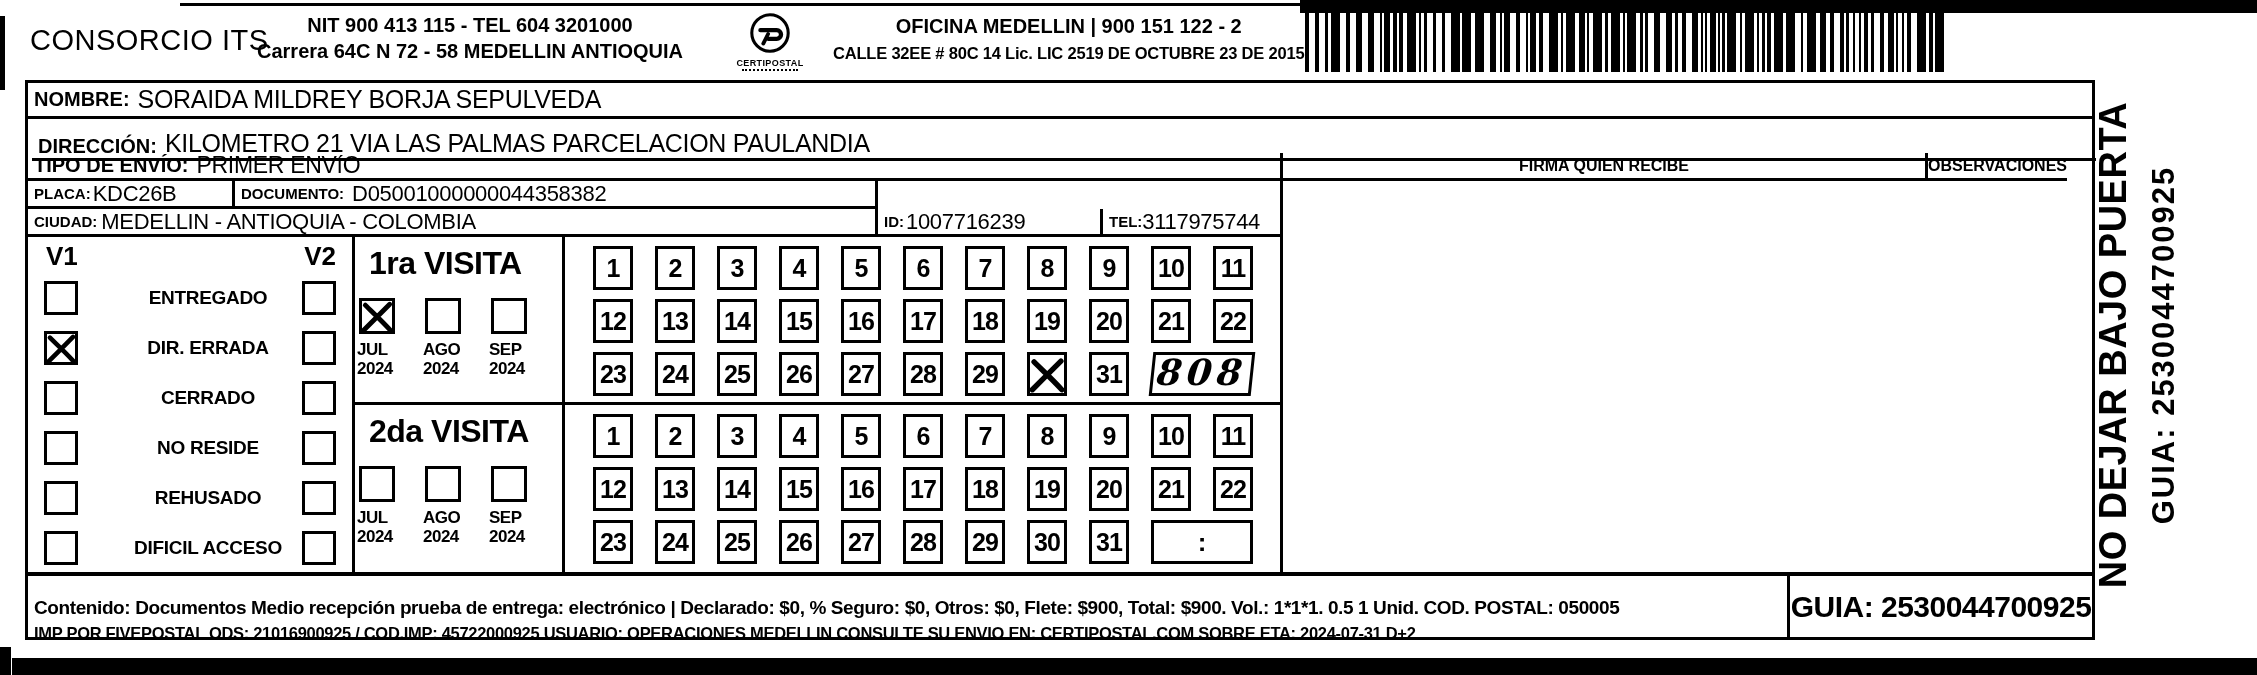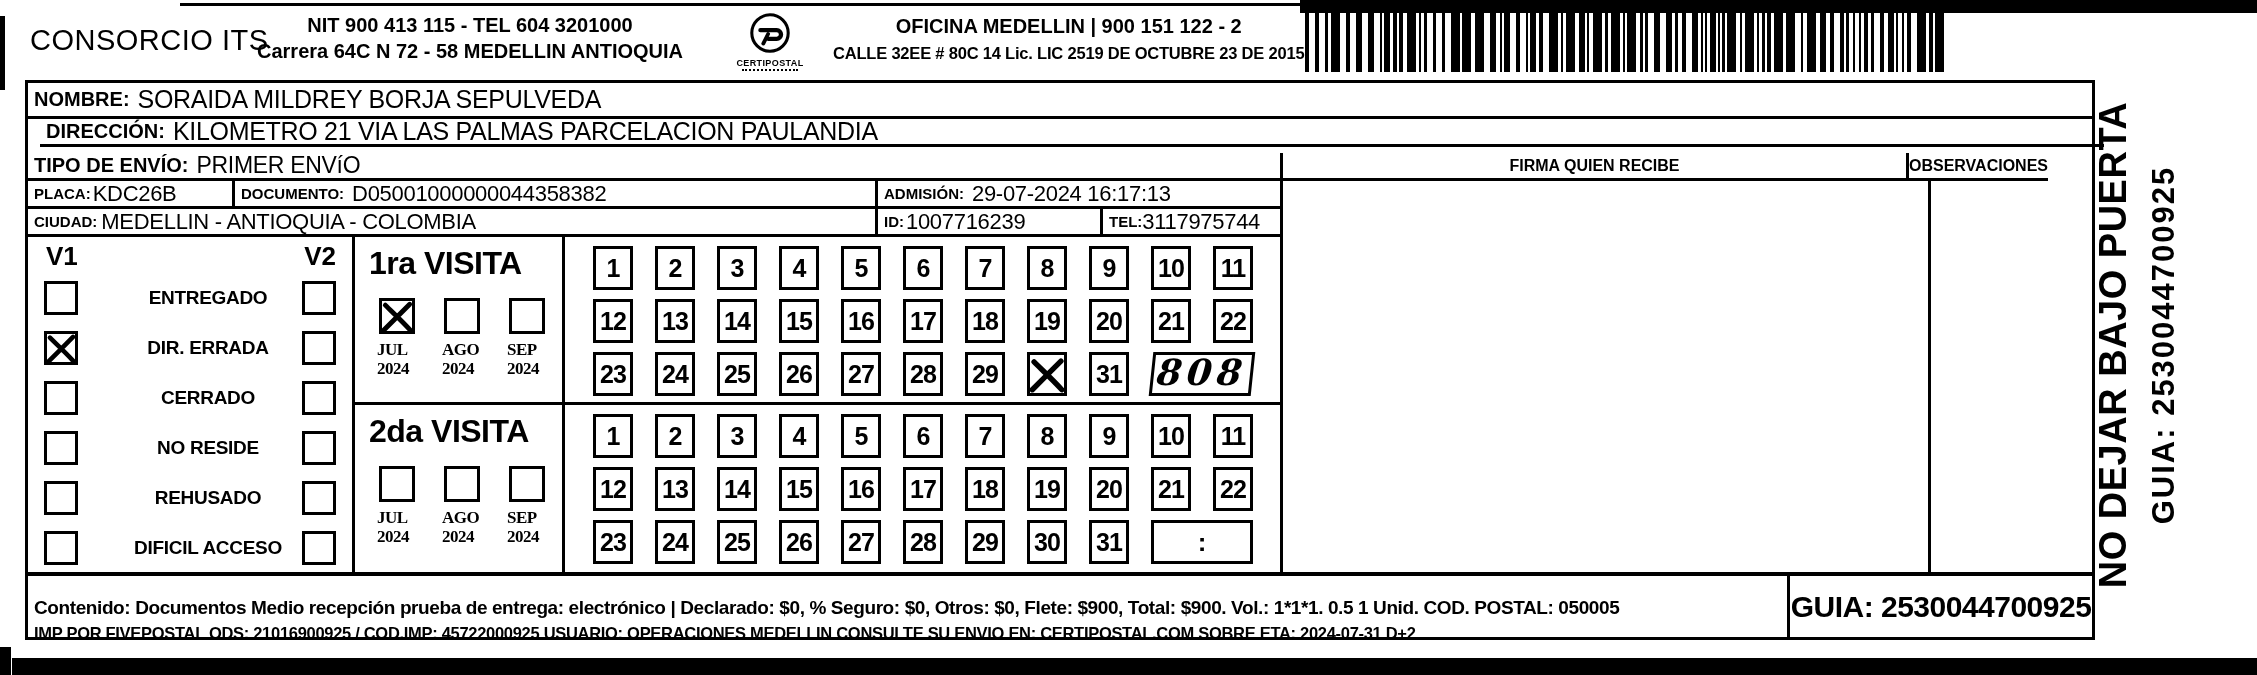--- a/index.html
+++ b/index.html
@@ -29,32 +29,32 @@
   .cell { position:absolute; display:flex; align-items:center; overflow:hidden; }
   .lbl { font-weight:700; font-size:15px; margin:0 8px 0 6px; white-space:nowrap; }
   .lbl.big { font-size:20px; }
   .val { font-weight:500; white-space:nowrap; letter-spacing:-.3px; }
   .val.lg { font-size:25px; }
   .val.md { font-size:22px; }
   .bb { border-bottom:3px solid #000; }
   .br { border-right:3px solid #000; }
 
   .row1 { left:0; top:0;   width:2064px; height:36px; }
-  .row2 { left:12px; top:36px; width:2064px; height:28px; }
+  .row2 { left:4px; top:36px; width:2064px; height:42px;align-items:flex-end; }
   .row3 { left:0; top:70px; width:1252px; height:28px; }
   .c-placa { left:0; top:98px;  width:207px;  height:28px; }
   .c-doc   { left:207px; top:98px; width:643px; height:28px; }
   .c-adm   { left:850px; top:98px; width:402px; height:28px; }
   .c-ciudad{ left:0; top:126px; width:850px; height:28px; }
   .c-id    { left:850px; top:126px; width:225px; height:28px; }
   .c-tel   { left:1075px; top:126px; width:177px; height:28px; }
 
   
   #right-region { position:absolute; left:1252px; top:70px; width:768px; height:419px;
-                  border-left:3px solid #000; display:flex; flex-direction:column; }
+                  border-left:3px solid #000; display:flex; flex-direction:row; }
   .right-headers { display:flex; height:28px; border-bottom:3px solid #000; }
   .firma-h { width:645px; border-right:3px solid #000; display:flex; align-items:center; justify-content:center;
              font-weight:700; font-size:16px; }
   .obs-h { flex:1; display:flex; align-items:center; justify-content:center; font-weight:700; font-size:16px; }
   .sig-space { flex:1; position:relative; display:flex; }
   .firma-area { width:645px; }
   .sig-divider { position:absolute; left:645px; top:0; bottom:0; width:3px; background:#000; }
   .obs-area { flex:1; }
 
   
@@ -68,21 +68,21 @@
 
   .cb { width:34px; height:34px; border:3px solid #000; position:relative; flex:none; background:#fff; }
   .cb svg.xmark, .day svg.xmark { position:absolute; left:-4px; top:-4px; width:calc(100% + 9px); height:calc(100% + 9px); }
   svg.xmark path { stroke:#000; stroke-width:3; fill:none; stroke-linecap:round; }
 
   .visit-block { position:absolute; left:327px; width:925px; }
   .vb0 { top:0; height:168px; border-bottom:3px solid #000; }
   .vb1 { top:168px; height:167px; }
   .visit-left { position:absolute; left:0; top:0; width:210px; height:100%; border-right:3px solid #000; }
   .visit-title { font-size:32px; font-weight:700; margin:8px 0 0 14px; letter-spacing:-.5px; }
-  .months { display:flex; gap:10px; padding-left:22px; margin-top:16px;font-family:Liberation Serif, serif; }
+  .months { display:flex; gap:10px; padding-left:2px; margin-top:16px; }
   .month { width:56px; }
   .month .cb { width:36px; height:36px; margin-left:2px; }
   .mlab { font-size:17px; font-weight:700; line-height:19px; margin-top:6px; letter-spacing:-.5px; }
   .visit-cal { position:absolute; left:210px; top:0; right:0; height:100%; padding:9px 0 0 28px; }
   .cal-row { display:flex; gap:22px; margin-bottom:9px; }
   .day { width:40px; height:44px; border:3px solid #000; display:flex; align-items:center; justify-content:center;
          font-weight:700; font-size:25px; position:relative; flex:none; letter-spacing:-1px; }
   .day.crossed .num { visibility:hidden; }
   .notebox { width:102px; height:44px; border:3px solid #000; display:flex; align-items:center; justify-content:center; flex:none; }
   .notebox.hand { font-family:"DejaVu Serif",serif; font-style:italic; font-weight:600; font-size:36px;
@@ -226,24 +226,20 @@
     </div>
 
     <div class="cell c-placa bb br">
       <span class="lbl">PLACA:</span>
       <span class="val md" style="margin-left:-6px;">KDC26B</span>
     </div>
     <div class="cell c-doc bb br">
       <span class="lbl">DOCUMENTO:</span>
       <span class="val md">D05001000000044358382</span>
     </div>
-    <div class="cell c-adm bb">
-      <span class="lbl">ADMISIÓN:</span>
-      <span class="val md">29-07-2024 16:17:13</span>
-    </div>
 
     <div class="cell c-ciudad bb br">
       <span class="lbl">CIUDAD:</span>
       <span class="val md" style="margin-left:-4px;">MEDELLIN - ANTIOQUIA - COLOMBIA</span>
     </div>
     <div class="cell c-id bb br">
       <span class="lbl">ID:</span>
       <span class="val md" style="margin-left:-6px;">1007716239</span>
     </div>
     <div class="cell c-tel bb">

